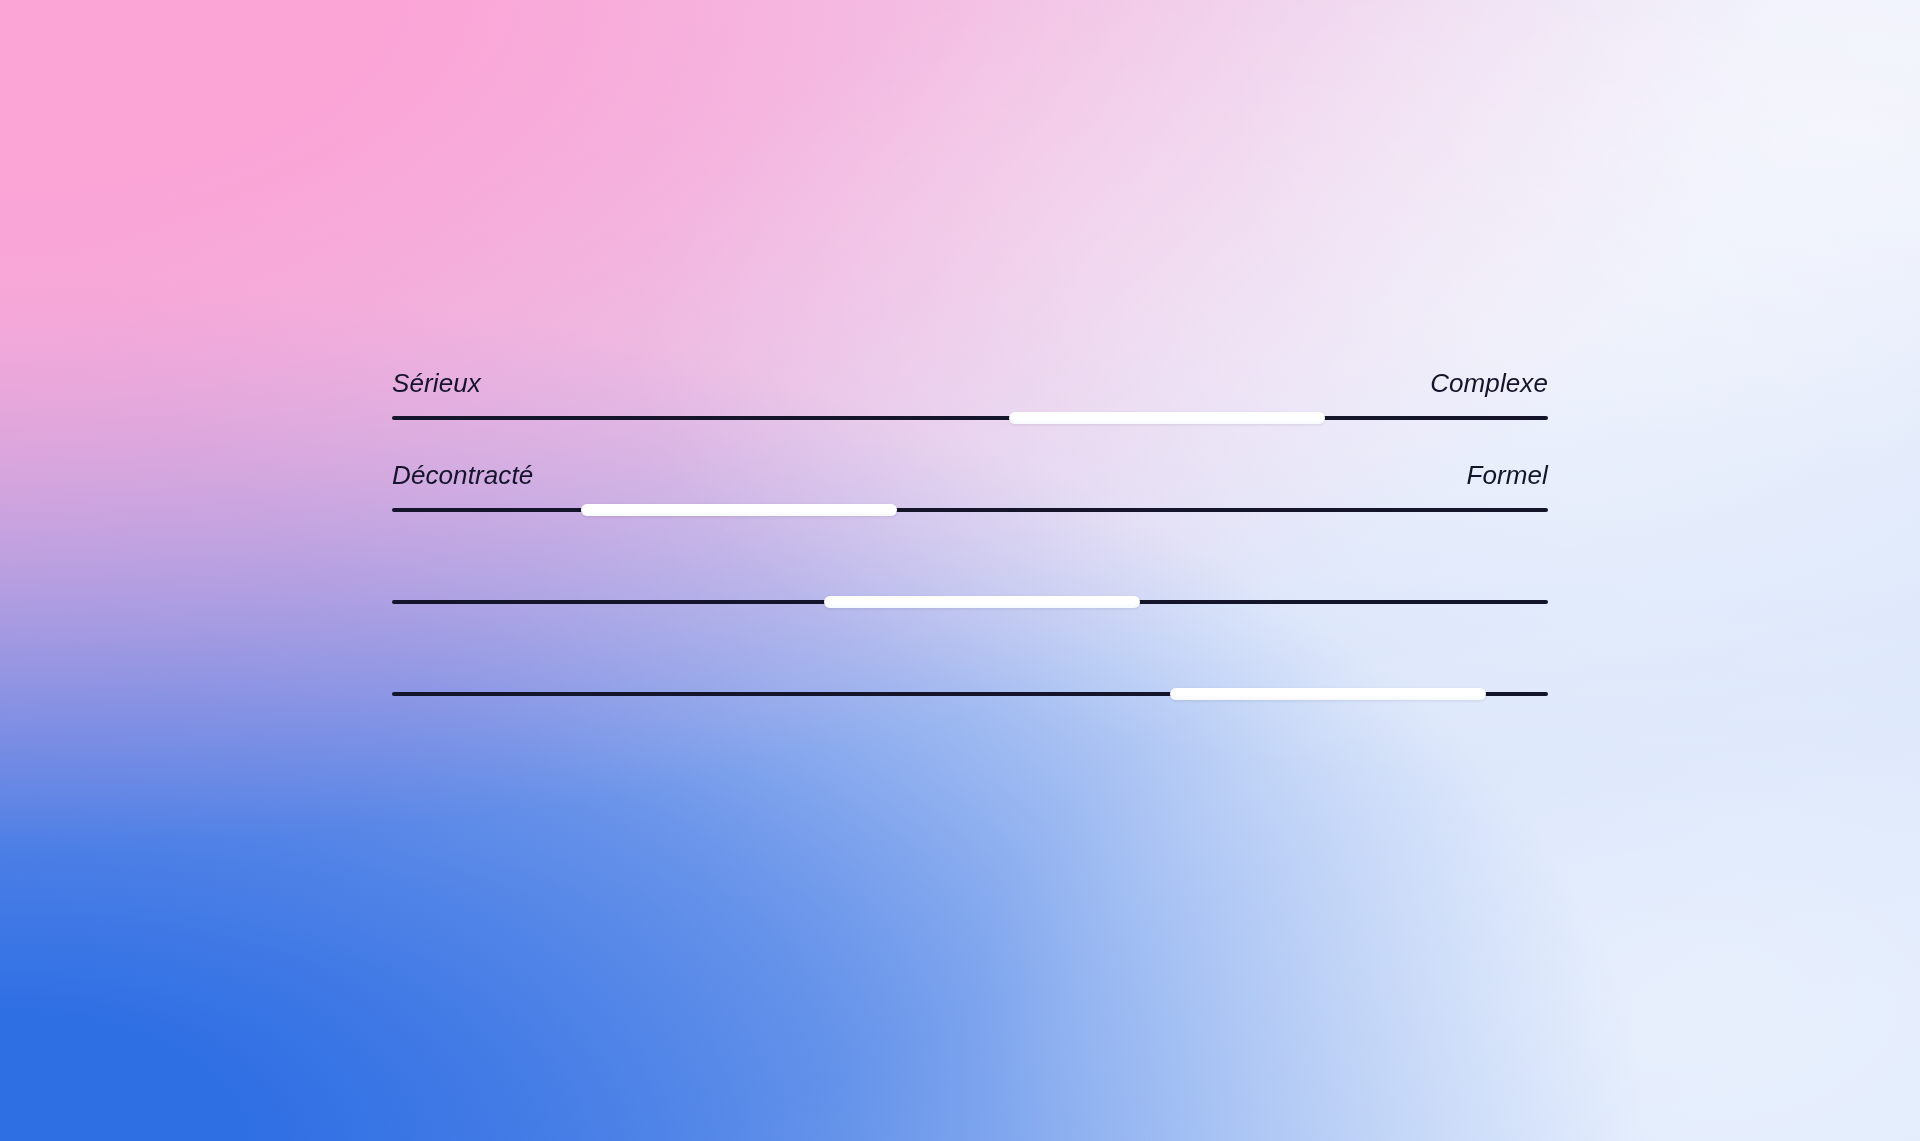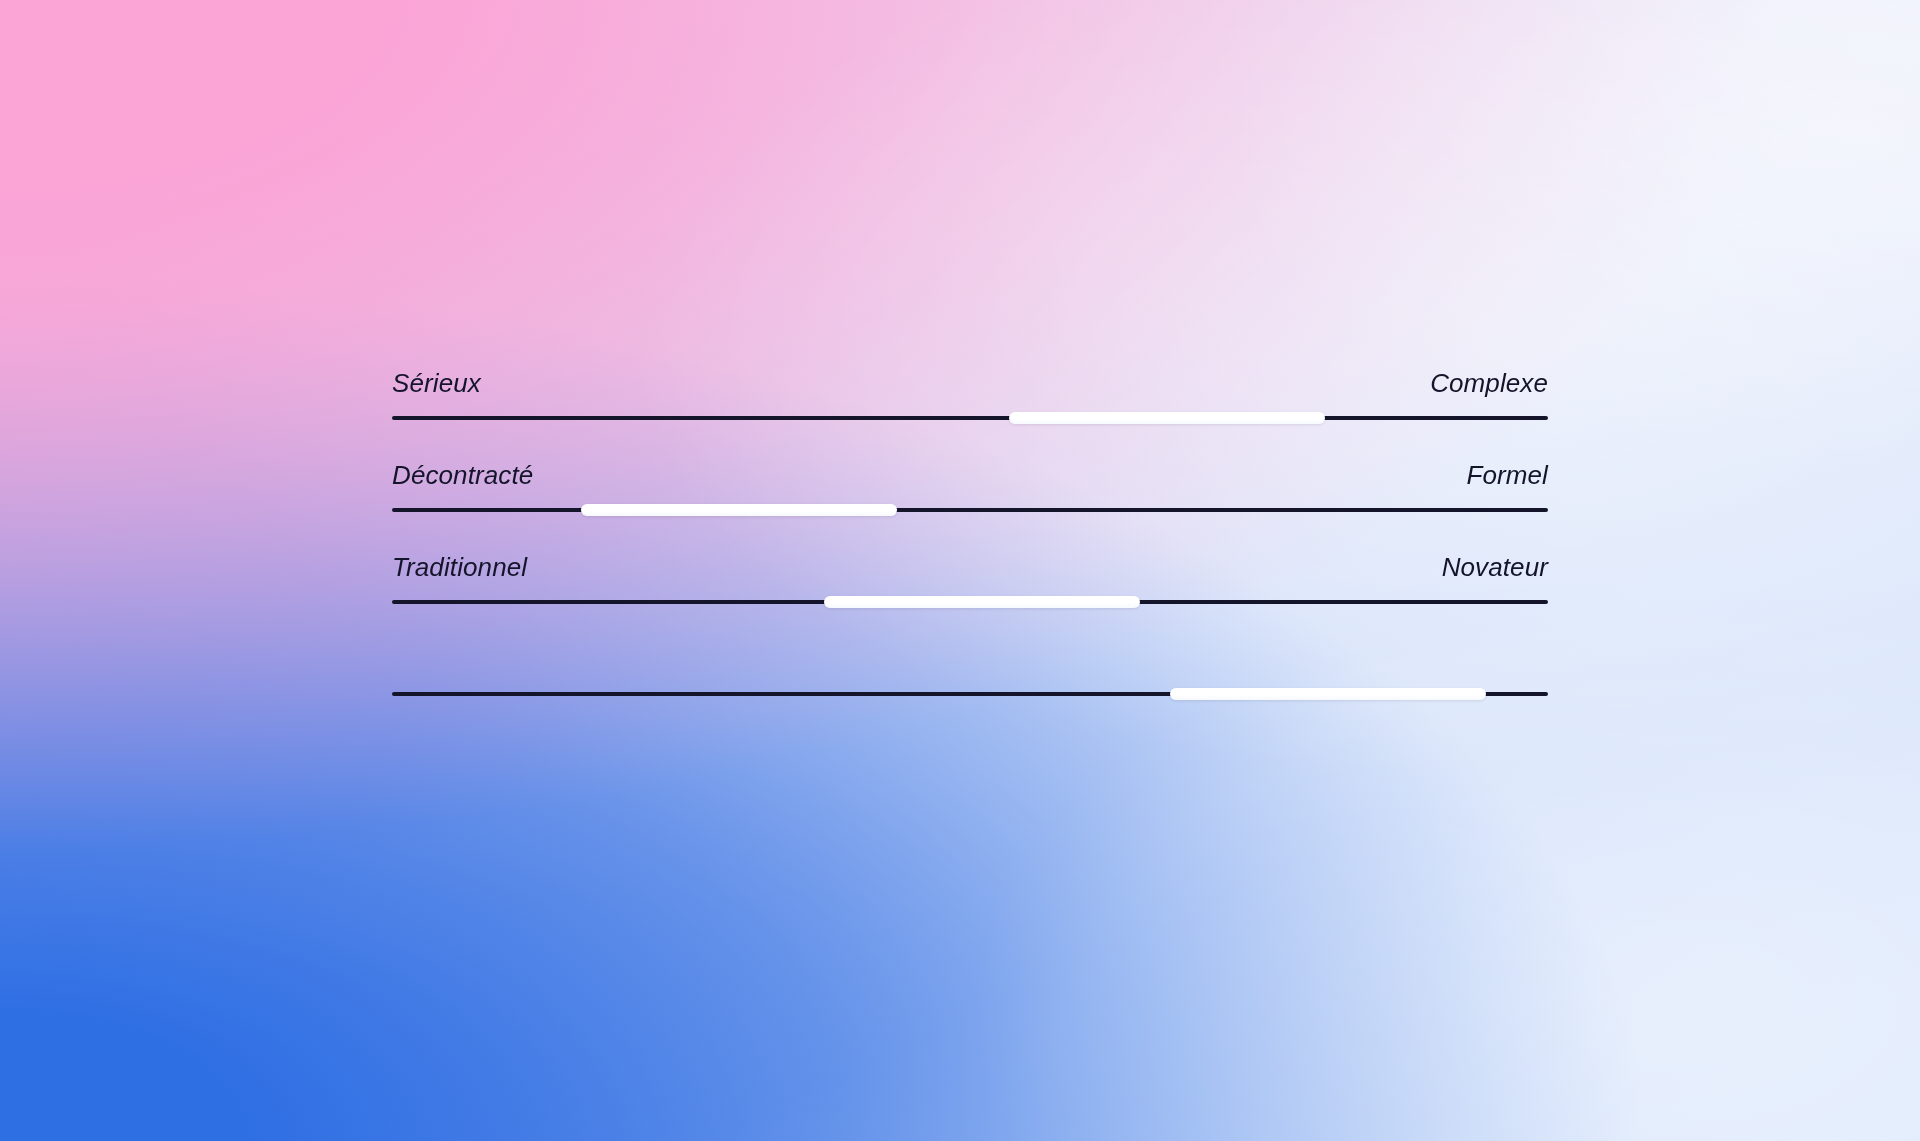--- a/index.html
+++ b/index.html
@@ -124,24 +124,20 @@
       <span class="slider-label left">Décontracté</span>
       <span class="slider-label right">Formel</span>
     </div>
     <div class="slider-track-wrap">
       <div class="slider-track"></div>
       <div class="slider-thumb" style="left: 30%;"></div>
     </div>
   </div>
 
   <div class="slider-row">
-    <div class="slider-labels">
-      <span class="slider-label left">Traditionnel</span>
-      <span class="slider-label right">Novateur</span>
-    </div>
     <div class="slider-track-wrap">
       <div class="slider-track"></div>
       <div class="slider-thumb" style="left: 51%;"></div>
     </div>
   </div>
 
 
   <div class="slider-row">
     <div class="slider-track-wrap">
       <div class="slider-track"></div>

